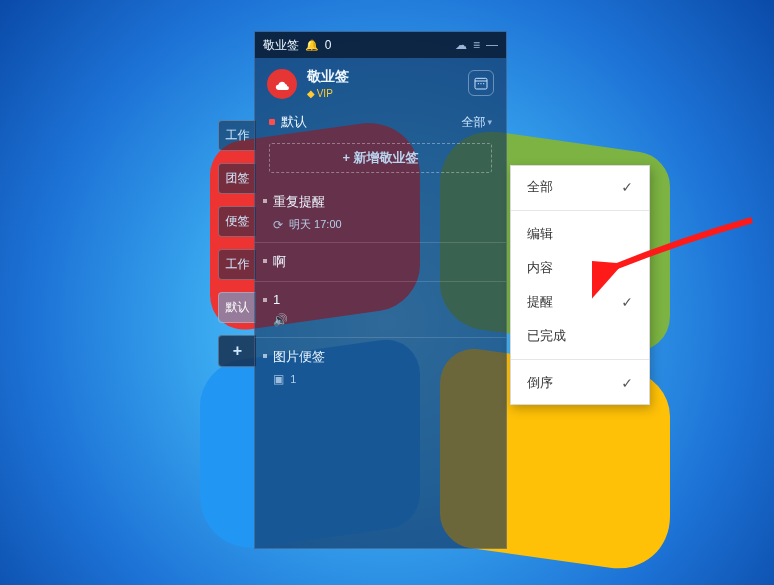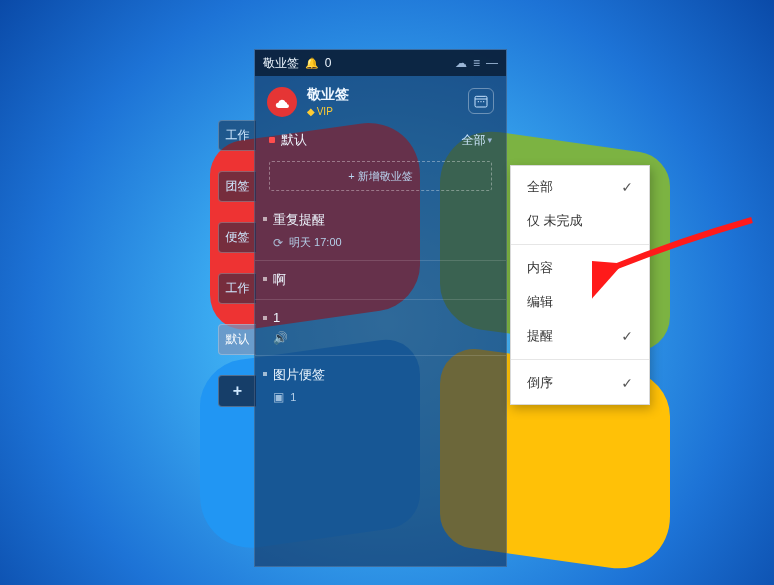--- a/index.html
+++ b/index.html
@@ -9,32 +9,32 @@
   }
   
   .win7 { position: absolute; left: 150px; top: 120px; width: 520px; height: 430px; filter: blur(0.3px); }
   .flag { position: absolute; }
   .flag.red    { left: 60px;  top: 10px;  width: 210px; height: 190px; background: #e33; border-radius: 30px 60px 40px 40px; transform: skewY(-8deg); }
   .flag.green  { left: 290px; top: 20px;  width: 230px; height: 200px; background: #7cb342; border-radius: 60px 30px 40px 40px; transform: skewY(8deg); }
   .flag.blue   { left: 50px;  top: 230px; width: 220px; height: 190px; background: #2196f3; border-radius: 40px 40px 30px 60px; transform: skewY(-8deg); }
   .flag.yellow { left: 290px; top: 240px; width: 230px; height: 200px; background: #ffc107; border-radius: 40px 40px 60px 30px; transform: skewY(8deg); }
 
   
-  .side-tabs { position: absolute; left: 218px; top: 120px; display: flex; flex-direction: column; gap: 20px; }
+  .side-tabs { position: absolute; left: 218px; top: 120px; display: flex; flex-direction: column; gap: 12px; }
   .side-tab {
     width: 38px; padding: 6px 4px; font-size: 12px; color: #cfe8ff; text-align: center;
     background: rgba(20,40,70,0.55); border: 1px solid rgba(255,255,255,0.25); border-right: none;
     border-radius: 4px 0 0 4px; cursor: pointer;
   }
   .side-tab.active { background: rgba(120,150,190,0.75); color: #fff; }
   .side-tab.plus { background: rgba(20,40,70,0.8); font-size: 16px; font-weight: bold; }
 
   
   .app {
-    position: absolute; left: 254px; top: 49px; width: 253px; height: 518px;
+    position: absolute; left: 254px; top: 31px; width: 253px; height: 518px;
     background: rgba(18,48,90,0.62); color: #eef7ff;
     border: 1px solid rgba(255,255,255,0.15);
     display: flex; flex-direction: column; backdrop-filter: blur(0px);
   }
   .titlebar {
     height: 26px; background: rgba(10,30,55,0.85); display: flex; align-items: center;
     padding: 0 8px; font-size: 12px; gap: 6px;
   }
   .titlebar .spacer { flex: 1; }
   .titlebar .icn { color: #9bb6d6; font-size: 12px; cursor: pointer; }
@@ -59,21 +59,21 @@
     display: flex; align-items: center; justify-content: space-between;
     padding: 4px 14px 8px; font-size: 13px;
   }
   .subbar .left { display: flex; align-items: center; gap: 6px; }
   .dot { width: 6px; height: 6px; background: #ff4d4d; border-radius: 1px; display: inline-block; }
   .subbar .right { display: flex; align-items: center; gap: 2px; color: #cfe8ff; cursor: pointer; font-size: 12px; }
   .caret { font-size: 9px; color: #9bb6d6; }
   .new-note {
     margin: 4px 14px 10px; height: 30px; border: 1px dashed rgba(255,255,255,0.35);
     border-radius: 3px; display: flex; align-items: center; justify-content: center;
-    font-size: 11px; color: #b9d4ef; cursor: pointer;
+    font-size: 13px; color: #b9d4ef; cursor: pointer; font-weight: bold;
   }
   .list { flex: 1; overflow: hidden; }
   .item {
     padding: 10px 16px 10px 18px; border-top: 1px solid rgba(255,255,255,0.14);
     position: relative;
   }
   .item:first-child { border-top: none; }
   .item .title { font-size: 13px; display: flex; align-items: center; gap: 8px; }
   .item .title::before {
     content: ""; position: absolute; left: 8px; top: 16px; width: 4px; height: 4px;
@@ -204,35 +204,35 @@
     </div>
   </div>
 </div>
 
 <div class="menu">
   <div class="menu-group">
     <div class="menu-item">
       <span>全部</span>
       <span class="check">✓</span>
     </div>
-    <div class="menu-item">
-      <span>仅 未完成</span>
-    </div>
   </div>
   <div class="menu-sep"></div>
   <div class="menu-group">
     <div class="menu-item">
+      <span>编辑</span>
+    </div>
+    <div class="menu-item">
       <span>内容</span>
-    </div>
-    <div class="menu-item">
-      <span>编辑</span>
     </div>
     <div class="menu-item">
       <span>提醒</span>
       <span class="check">✓</span>
+    </div>
+    <div class="menu-item">
+      <span>已完成</span>
     </div>
   </div>
   <div class="menu-sep"></div>
   <div class="menu-group">
     <div class="menu-item">
       <span>倒序</span>
       <span class="check">✓</span>
     </div>
   </div>
 </div>

